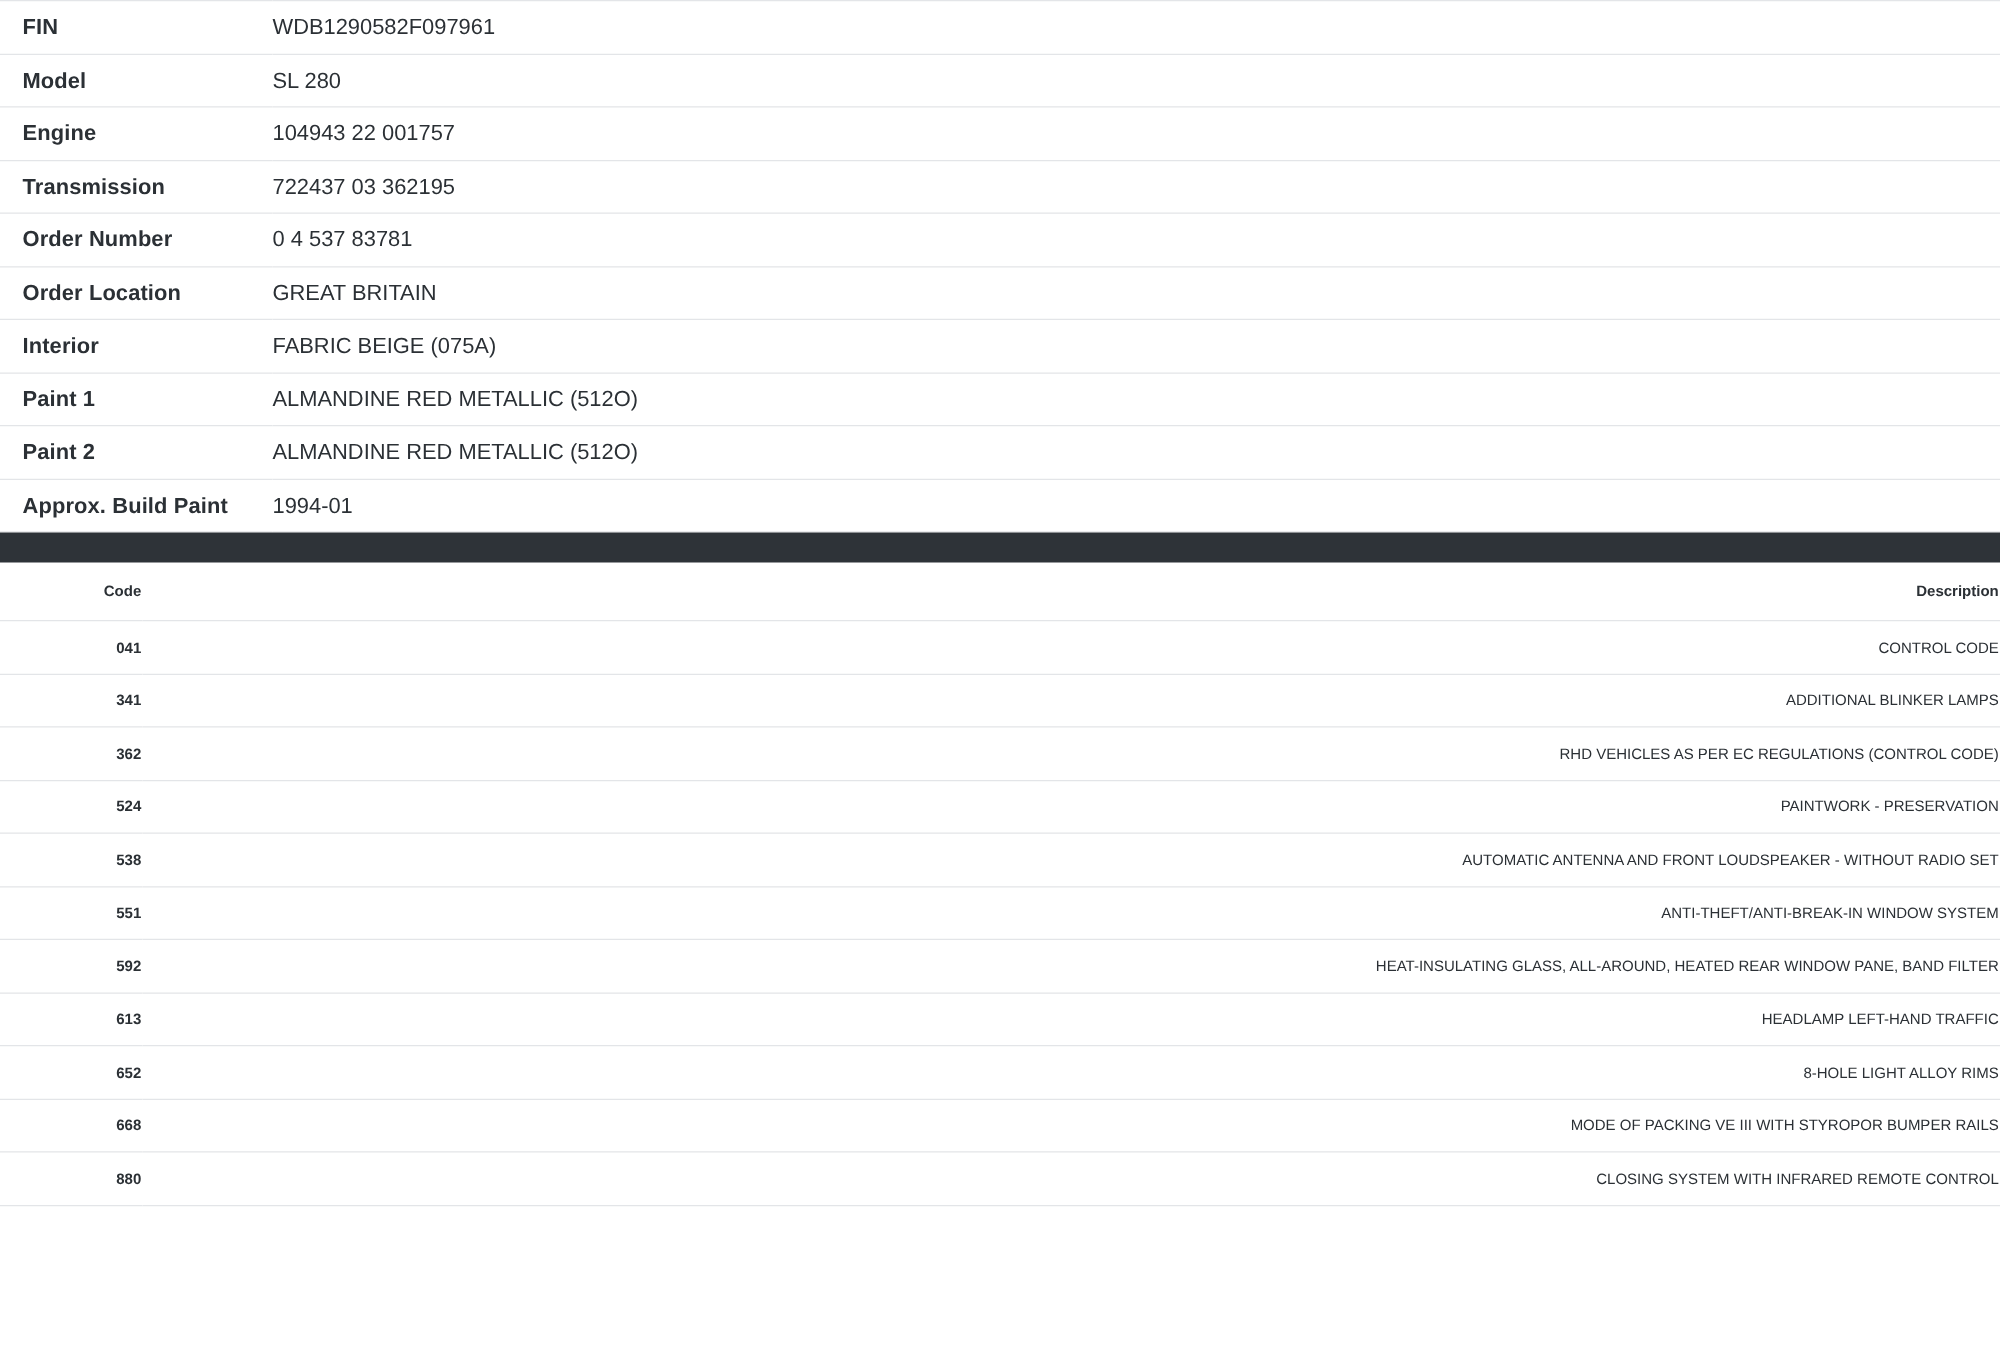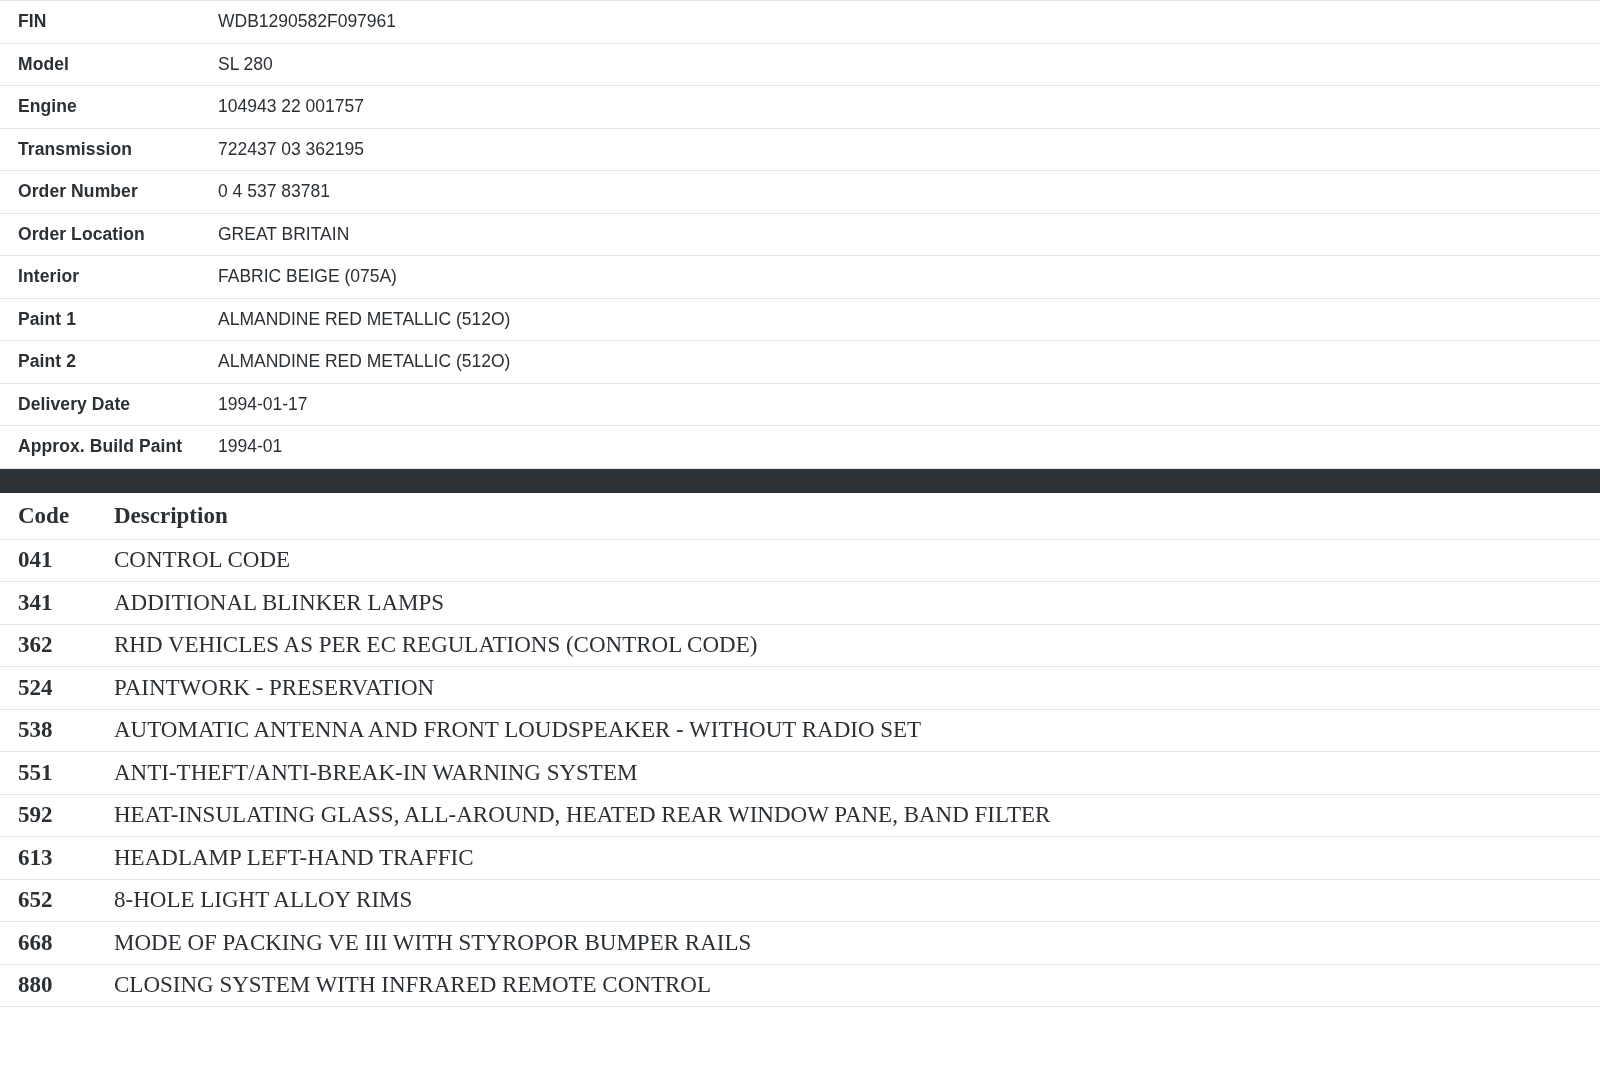--- a/index.html
+++ b/index.html
@@ -64,24 +64,23 @@
     border-collapse: collapse;
     table-layout: fixed;
   }
   table.codes tr {
     height: 42.5px;
   }
   table.codes th,
   table.codes td {
     border-bottom: 1px solid #e3e5e8;
     vertical-align: middle;
-    text-align: left;
-    font-size: 23px;
+    text-align: right;
+    font-size: 12px;
     line-height: 1.2;
-    font-family: Liberation Serif, serif;
   }
   table.codes th.code-h,
   table.codes td.code-c {
     width: 95px;
     padding-left: 18px;
     font-weight: bold;
     color: #2b3035;
   }
   table.codes th.desc-h,
   table.codes td.desc-c {
@@ -136,24 +135,20 @@
       </tr>
       <tr>
         <td class="label">Paint 1</td>
         <td class="value">ALMANDINE RED METALLIC (512O)</td>
       </tr>
       <tr>
         <td class="label">Paint 2</td>
         <td class="value">ALMANDINE RED METALLIC (512O)</td>
       </tr>
       <tr>
-        <td class="label">Delivery Date</td>
-        <td class="value">1994-01-17</td>
-      </tr>
-      <tr>
         <td class="label">Approx. Build Paint</td>
         <td class="value">1994-01</td>
       </tr>
     </tbody>
   </table>
 
   <div class="band"></div>
 
   <table class="codes">
     <thead>
@@ -178,21 +173,21 @@
       <tr>
         <td class="code-c">524</td>
         <td class="desc-c">PAINTWORK - PRESERVATION</td>
       </tr>
       <tr>
         <td class="code-c">538</td>
         <td class="desc-c">AUTOMATIC ANTENNA AND FRONT LOUDSPEAKER - WITHOUT RADIO SET</td>
       </tr>
       <tr>
         <td class="code-c">551</td>
-        <td class="desc-c">ANTI-THEFT/ANTI-BREAK-IN WARNING SYSTEM</td>
+        <td class="desc-c">ANTI-THEFT/ANTI-BREAK-IN WINDOW SYSTEM</td>
       </tr>
       <tr>
         <td class="code-c">592</td>
         <td class="desc-c">HEAT-INSULATING GLASS, ALL-AROUND, HEATED REAR WINDOW PANE, BAND FILTER</td>
       </tr>
       <tr>
         <td class="code-c">613</td>
         <td class="desc-c">HEADLAMP LEFT-HAND TRAFFIC</td>
       </tr>
       <tr>

